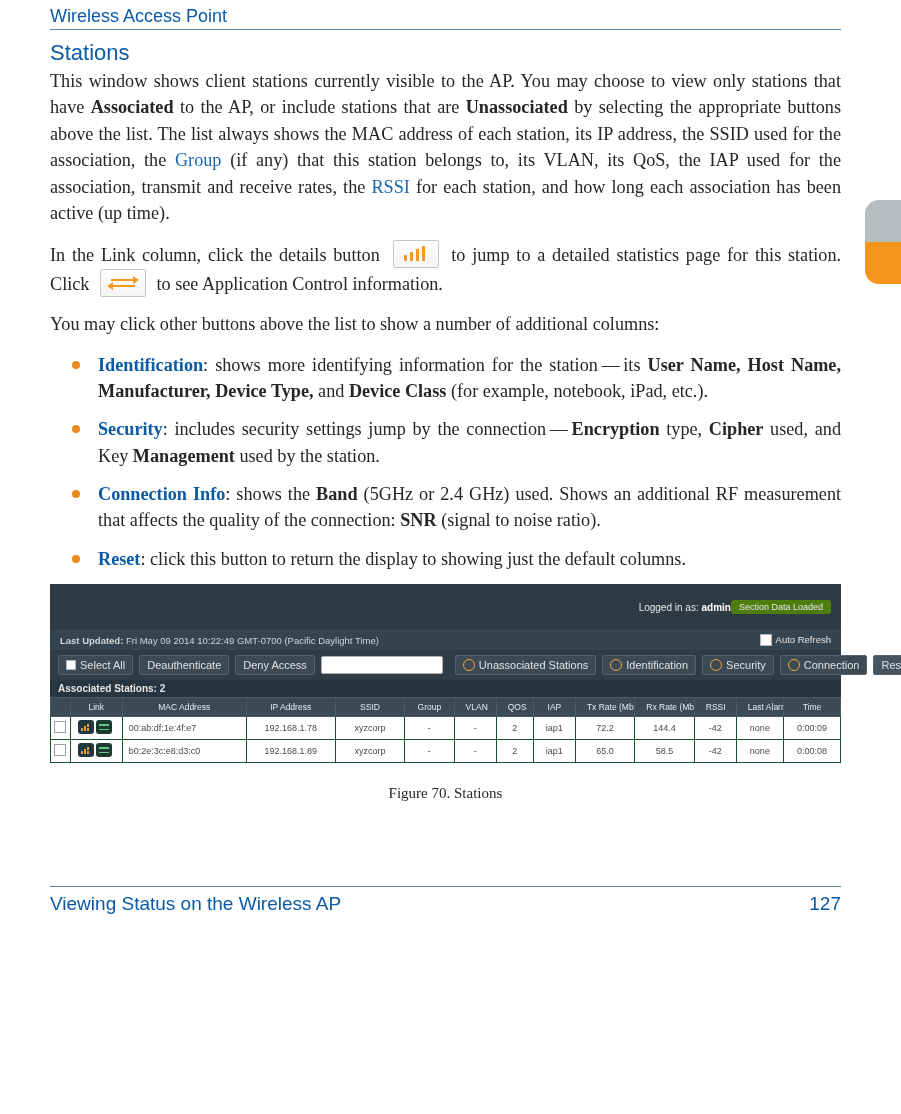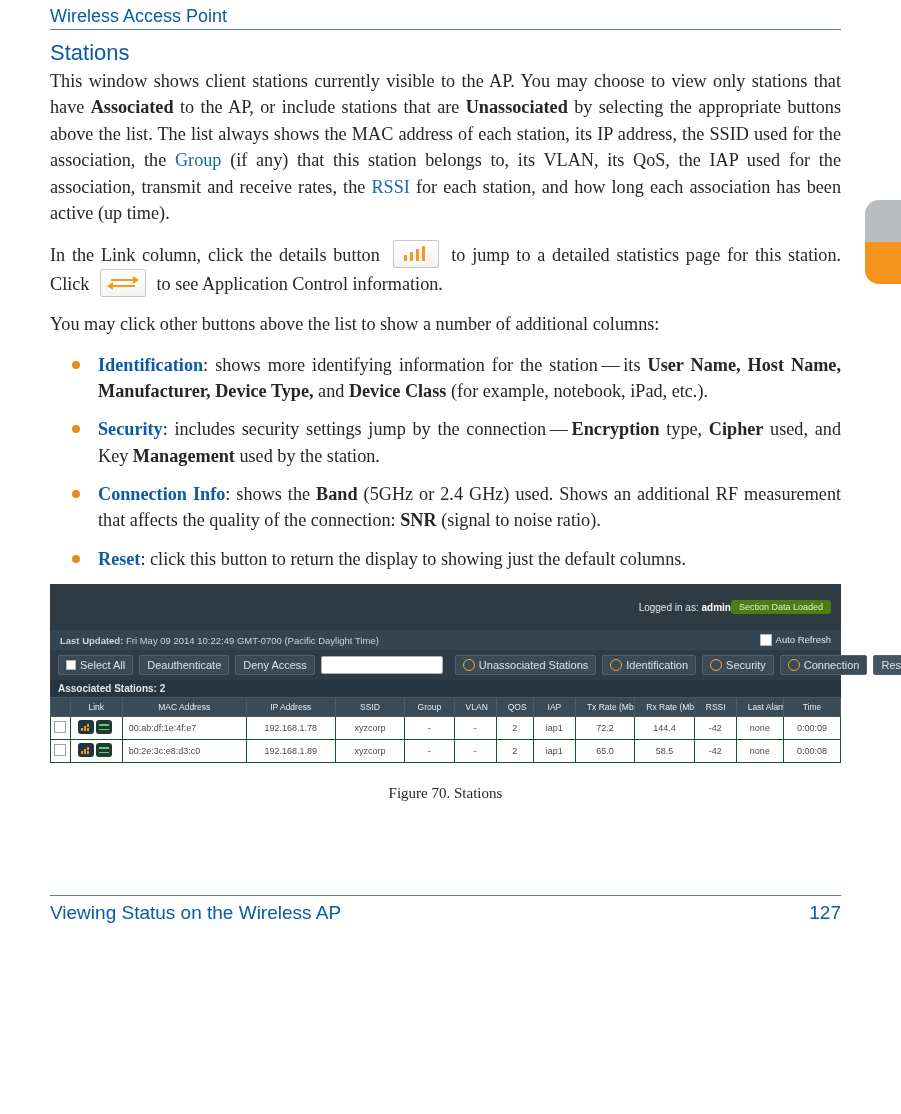--- a/index.html
+++ b/index.html
@@ -223,21 +223,21 @@
   .mini-btn.swap:after{content:"";position:absolute;left:3px;right:3px;bottom:4px;height:1.5px;background:#5fc97f;}
   .fig-caption{
     text-align:center;
     font-size:15px;
     color:#262626;
     margin-top:22px;
     font-family:"Palatino Linotype","Book Antiqua",Palatino,Georgia,serif;
   }
   .footer{
     position:absolute;
-    left:50px;right:60px;bottom:26px;
+    left:50px;right:60px;bottom:35px;
   }
   .foot-rule{
     border:none;border-top:1px solid #5b7fa5;margin:0 0 6px 0;
   }
   .foot-row{
     display:flex;justify-content:space-between;align-items:baseline;
     font-family:"Trebuchet MS","Segoe UI",Arial,sans-serif;
   }
   .foot-left{color:#0b5aa5;font-size:19px;}
   .foot-right{color:#0b5aa5;font-size:19px;}

